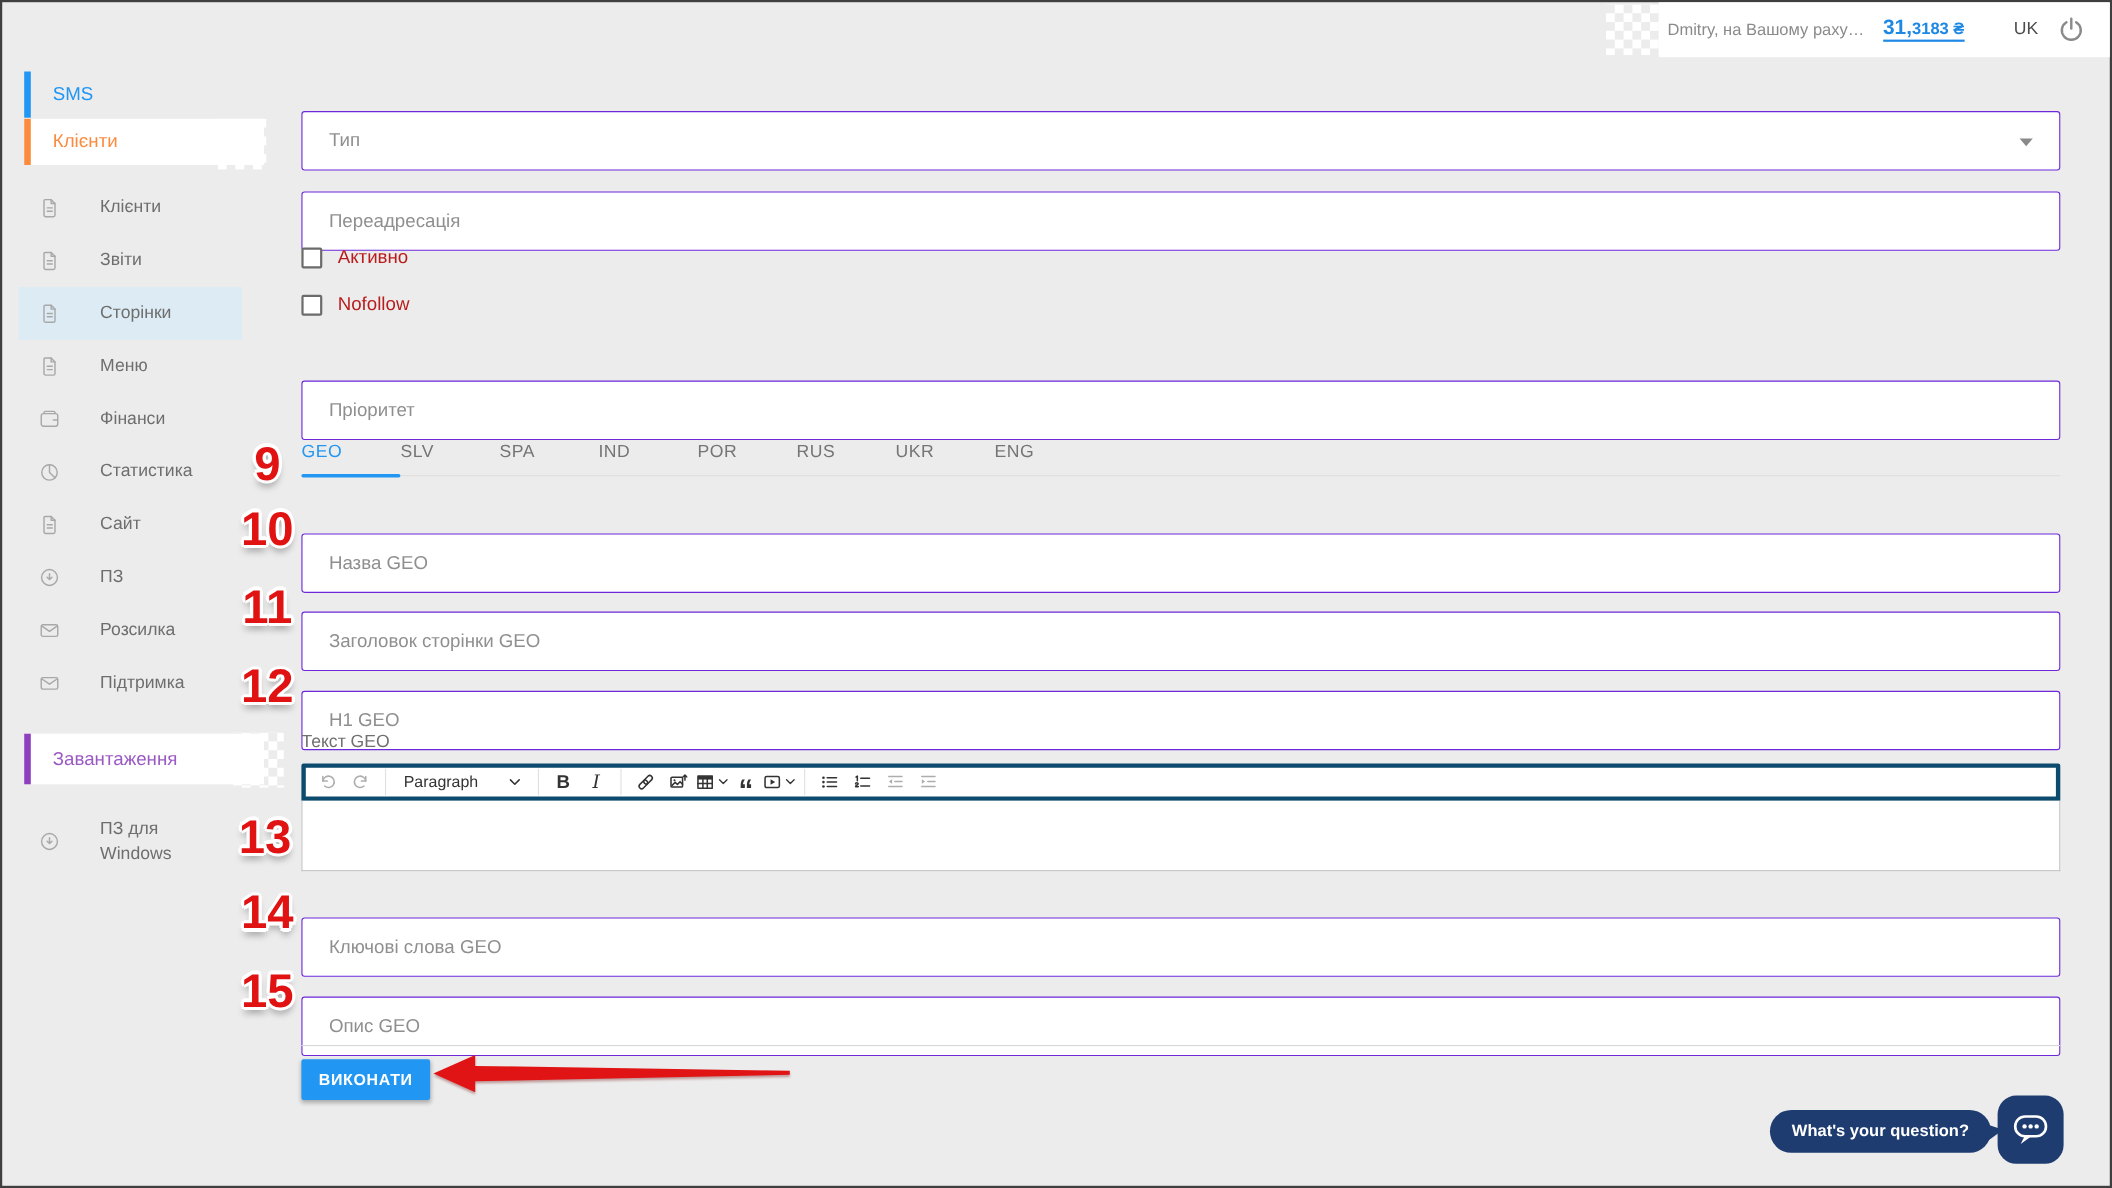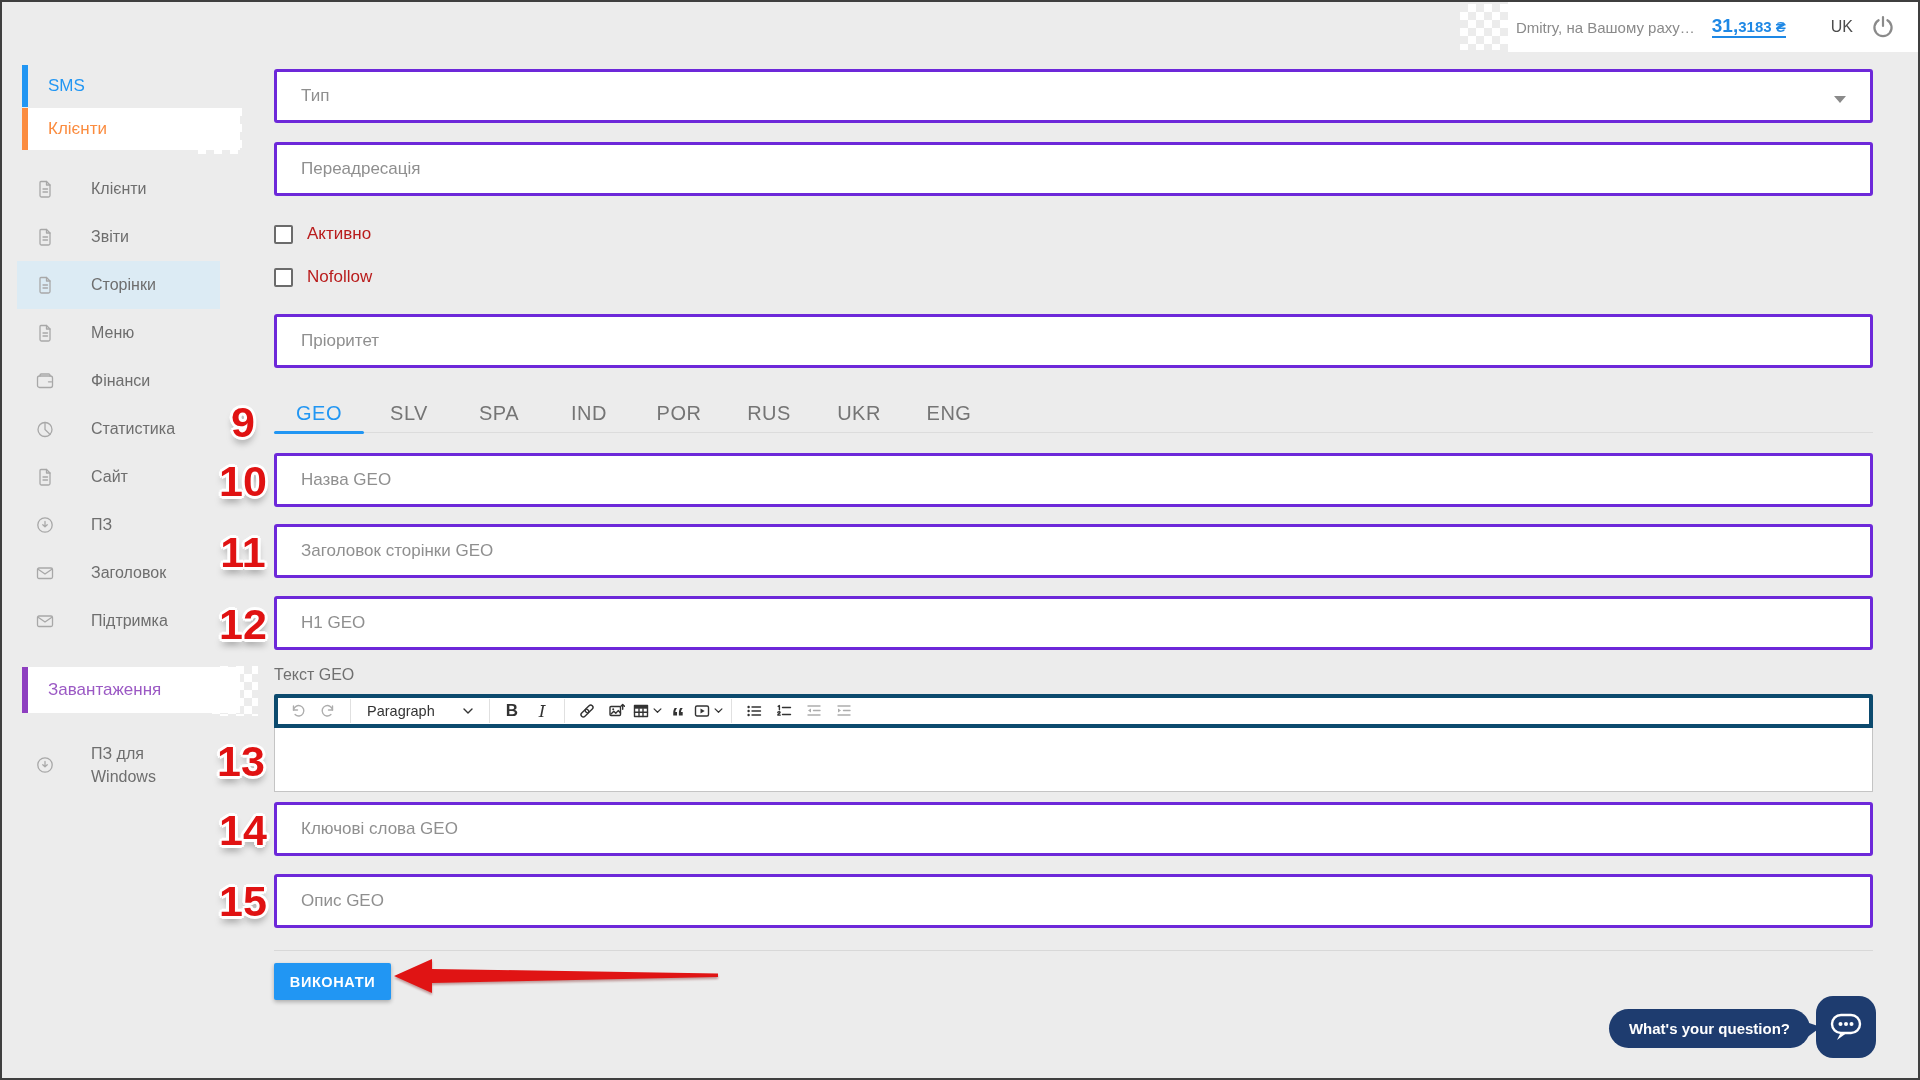--- a/index.html
+++ b/index.html
@@ -56,40 +56,41 @@
   .nav-item { left:15px; width:203px; height:48px; display:flex; align-items:center; cursor:pointer; }
   .nav-item.active { background:#dcebf4; }
   .nav-icon { margin-left:18px; width:20px; height:20px; display:flex; }
   .nav-icon svg { stroke:#a8a8a8; fill:none; stroke-width:1.3; stroke-linecap:round; stroke-linejoin:round; }
   .nav-label { margin-left:36px; font-size:16px; color:#6e6e6e; }
   .nav-label.two-line { line-height:1.45; }
 
   
   .field, .select-field {
     left:272px; width:1599px; height:54px;
-    background:#fff; border:3px solid #6d28d9; border-radius:3px;
+    background:#fff; border:1px solid #6d28d9; border-radius:3px;
     font-size:17px; color:#333; padding:0 24px;
     font-family:"Liberation Sans", sans-serif;
+    margin-top:32px;
   }
   .field { outline:none; }
   .field::placeholder { color:#8f8f8f; opacity:1; }
   .select-field { display:flex; align-items:center; cursor:pointer; }
   .select-field .sel-text { color:#8f8f8f; }
   .sel-arrow { position:absolute; right:24px; top:24px; width:0; height:0;
     border-left:6px solid transparent; border-right:6px solid transparent;
     border-top:7px solid #8a8a8a; }
 
   .chk-row { left:272px; height:24px; display:flex; align-items:center; gap:14px; cursor:pointer; }
   .chk-box { width:19px; height:19px; border:2px solid #6b6b6b; border-radius:2px; background:#fff; }
   .chk-label { font-size:17px; color:#b91c1c; }
 
   
   .tabs { left:272px; top:388px; width:1599px; height:43px;
           border-bottom:1px solid #dcdcdc; display:flex; }
-  .tab { width:90px; text-align:center; font-size:20px; color:#757575;
+  .tab { width:90px; font-size:16px; color:#757575;
          letter-spacing:.5px; padding-top:12px; cursor:pointer; position:relative; height:43px; }
   .tab.active { color:#2196f3; }
   .tab.active::after { content:""; position:absolute; left:0; right:0; bottom:-1px;
                        height:3px; background:#2196f3; border-radius:2px; }
 
   
   .editor-label { left:272px; top:664px; font-size:16px; color:#707070; }
   .editor-toolbar {
     left:272px; top:692px; width:1599px; height:34px;
     background:#fff; border:4px solid #0c4a6e; border-radius:2px 2px 0 0;
@@ -256,21 +257,21 @@
     </span>
   <span class="nav-label">ПЗ</span>
 </div>
 <div class="abs nav-item" style="top:547px">
   <span class="nav-icon">
       <svg width="20" height="20" viewBox="0 0 20 20">
         <rect x="2.5" y="5" width="15" height="10.5" rx="1.5"></rect>
         <path d="M3.5 6.5L10 11l6.5-4.5"></path>
       </svg>
     </span>
-  <span class="nav-label">Заголовок</span>
+  <span class="nav-label">Розсилка</span>
 </div>
 <div class="abs nav-item" style="top:595px">
   <span class="nav-icon">
       <svg width="20" height="20" viewBox="0 0 20 20">
         <rect x="2.5" y="5" width="15" height="10.5" rx="1.5"></rect>
         <path d="M3.5 6.5L10 11l6.5-4.5"></path>
       </svg>
     </span>
   <span class="nav-label">Підтримка</span>
 </div>

